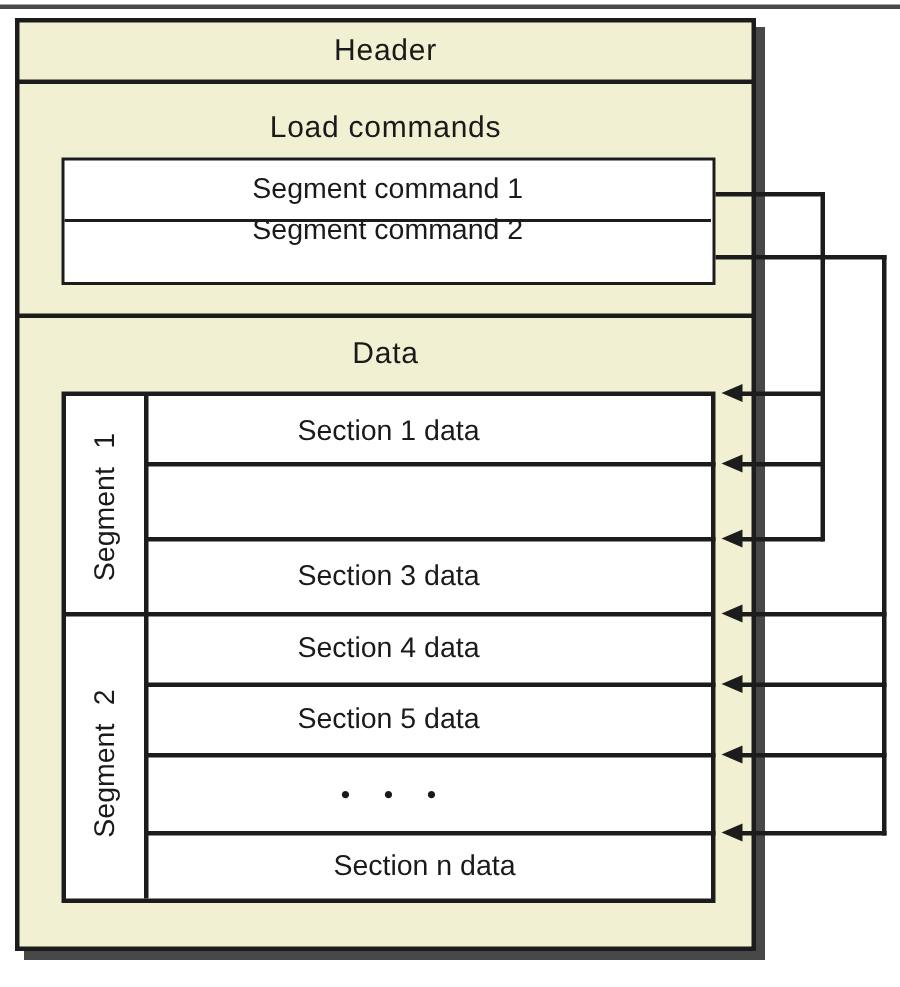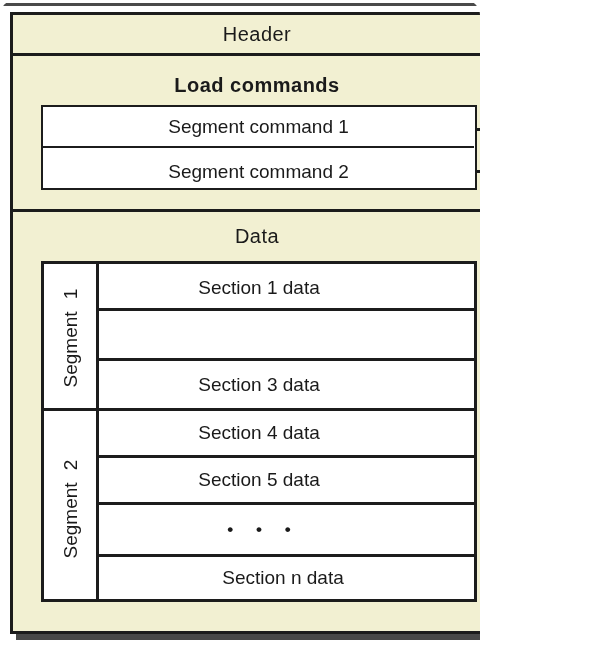--- a/index.html
+++ b/index.html
@@ -1,49 +1,49 @@
 <!DOCTYPE html>
 <html><head>
 <meta charset="utf-8">
 <style>
   * { margin:0; padding:0; box-sizing:border-box; }
   body { background:#ffffff; }
   .canvas {
-    position:relative; width:480px; height:658px; background:#ffffff;
+    position:relative; width:600px; height:658px; background:#ffffff;
     font-family:"Liberation Sans", "DejaVu Sans", sans-serif;
-    color:#1a1a1a; overflow:hidden;border-radius:15px;
+    color:#1a1a1a; overflow:hidden;
   }
   .abs { position:absolute; }
 
   
   .top-strip { left:0; top:3px; width:600px; height:3px; background:#4a4a4a; }
 
   
   .box-shadow { left:16px; top:18px; width:494px; height:622px; background:#484848; z-index:1; }
 
   
   .main-box { left:10px; top:12px; width:494px; height:622px;
     background:#f2f0d2; border:3px solid #1c1c1c; z-index:2; }
 
   .hline { background:#1c1c1c; height:3px; z-index:3; }
   .divider-header { left:10px; top:53px; width:494px; }
   .divider-data   { left:10px; top:209px; width:494px; }
 
   .label { z-index:4; text-align:center; font-size:20px; letter-spacing:0.5px; }
   .header-label { left:10px; top:23px; width:494px; }
-  .lc-label     { left:10px; top:74px; width:494px;font-weight:bold; }
+  .lc-label     { left:10px; top:74px; width:494px; }
   .data-label   { left:10px; top:225px; width:494px; }
 
   
   .cmd-box { left:41px; top:105px; width:436px; height:85px;
     background:#ffffff; border:2.5px solid #1c1c1c; z-index:3; }
   .cmd-row { position:absolute; left:0; width:431px; height:39px;
     display:flex; align-items:center; justify-content:center; font-size:19px; }
   .cmd-row-1 { top:0; }
-  .cmd-row-2 { top:45px;text-align:center; }
+  .cmd-row-2 { top:27px;text-align:center; }
   .cmd-divider { position:absolute; left:0; top:38.5px; width:431px; height:2.5px; background:#1c1c1c; }
 
   
   .data-table { left:41px; top:261px; width:436px; height:341px;
     background:#ffffff; border:3px solid #1c1c1c; z-index:3; }
   .col-divider { position:absolute; left:52px; top:0; width:2.5px; height:335px; background:#1c1c1c; }
   .row-line { position:absolute; left:54px; width:379px; height:2.5px; background:#1c1c1c; }
   .rl-1 { top:44px; } .rl-2 { top:94px; }
   .rl-3 { left:0; width:430px; height:3px; top:144px; } 
   .rl-4 { top:191px; } .rl-5 { top:238px; } .rl-6 { top:290px; }

